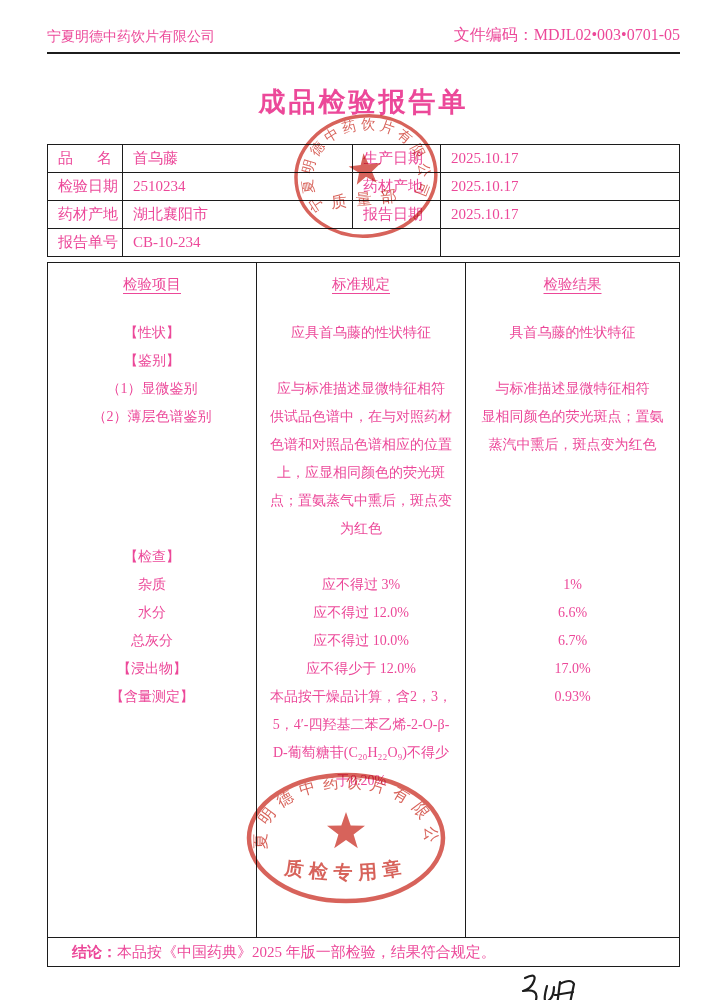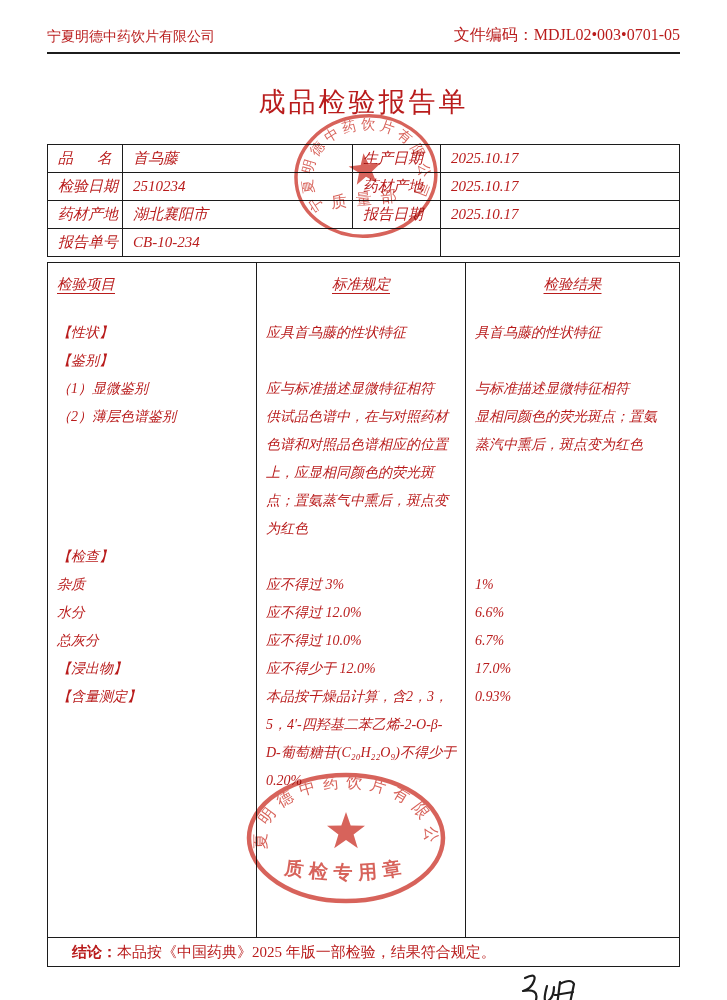--- a/index.html
+++ b/index.html
@@ -2,39 +2,39 @@
 <html><head>
 <meta charset="utf-8">
 <style>
   html,body{margin:0;padding:0;background:#fff;}
   .page{
     position:relative;
     width:727px;height:1000px;
     box-sizing:border-box;
     padding:25px 47px 0 47px;
     background:#fff;
-    color:#b91c1c;
+    color:#ec4899;
     font-family:"Liberation Serif","DejaVu Serif",serif;
     overflow:hidden;
   }
   .doc-header{display:flex;justify-content:space-between;align-items:flex-end;font-size:14px;}
   .doc-code{font-size:16px;}
   .header-rule{height:2px;background:#1c1c1c;margin-top:6px;}
-  .title{font-size:27px;font-weight:normal;text-align:center;letter-spacing:3px;margin:30px 0 24px 0;}
-  table{border-collapse:collapse;width:100%;table-layout:fixed;font-style:italic;}
+  .title{font-size:27px;font-weight:bold;text-align:center;letter-spacing:3px;margin:30px 0 24px 0;}
+  table{border-collapse:collapse;width:100%;table-layout:fixed;}
   .info-table td{
     border:1px solid #1c1c1c;height:27px;font-size:15px;
     padding:0 10px;white-space:nowrap;overflow:hidden;
   }
   .info-table .lbl{text-align:justify;text-align-last:justify;}
   .main-table{margin-top:5px;border:1px solid #1c1c1c;}
   .main-table th,.main-table td{
     border-left:1px solid #1c1c1c;border-right:1px solid #1c1c1c;
     font-size:14px;font-weight:normal;vertical-align:top;
-    padding:0 9px;line-height:28px;text-align:left;
+    padding:0 9px;line-height:28px;text-align:center;
   }
   .main-table th{padding-top:7px;height:49px;font-size:14.5px;}
   .main-table th.c2,.main-table th.c3{text-align:center;}
   .u{text-decoration:underline;text-underline-offset:4px;}
   .spacer-row td{height:142px;}
   .conclusion{
     border:1px solid #1c1c1c;margin-top:-1px;
     font-size:15px;line-height:24px;padding:2px 24px;
   }
   .conclusion b{font-weight:bold;}

